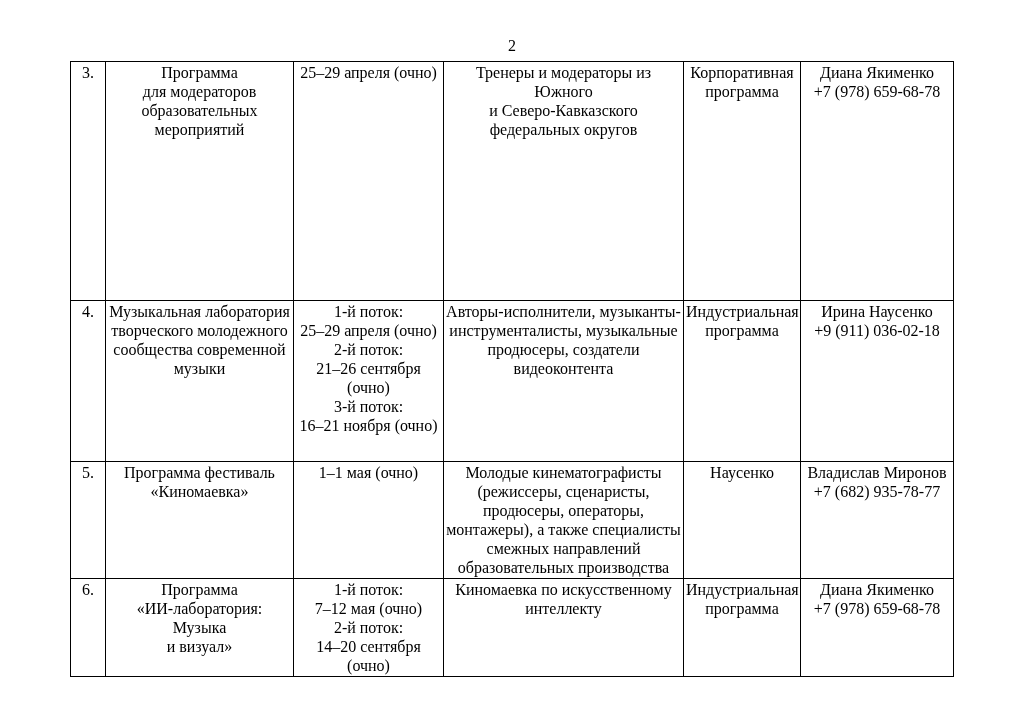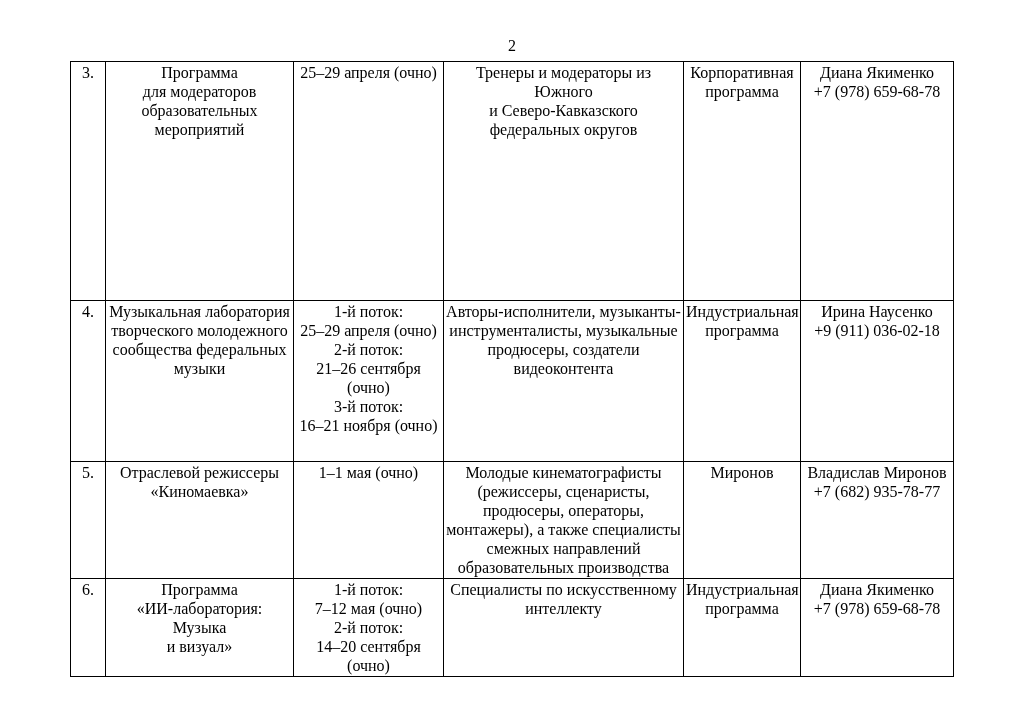--- a/index.html
+++ b/index.html
@@ -77,65 +77,65 @@
 федеральных округов</td>
         <td>Корпоративная
 программа</td>
         <td>Диана Якименко
 +7 (978) 659-68-78</td>
       </tr>
       <tr>
         <td>4.</td>
         <td>Музыкальная лаборатория
 творческого молодежного
-сообщества федеральных
+сообщества современной
 музыки</td>
         <td>1-й поток:
 25–29 апреля (очно)
 2-й поток:
 21–26 сентября
 (очно)
 3-й поток:
 16–21 ноября (очно)</td>
         <td>Авторы-исполнители, музыканты-
 инструменталисты, музыкальные
 продюсеры, создатели
 видеоконтента</td>
         <td>Индустриальная
 программа</td>
         <td>Ирина Наусенко
 +9 (911) 036-02-18</td>
       </tr>
       <tr>
         <td>5.</td>
-        <td>Отраслевой режиссеры
+        <td>Программа фестиваль
 «Киномаевка»</td>
         <td>1–1 мая (очно)</td>
         <td>Молодые кинематографисты
 (режиссеры, сценаристы,
 продюсеры, операторы,
 монтажеры), а также специалисты
 смежных направлений
 образовательных производства</td>
-        <td>Миронов</td>
+        <td>Наусенко</td>
         <td>Владислав Миронов
 +7 (682) 935-78-77</td>
       </tr>
       <tr>
         <td>6.</td>
         <td>Программа
 «ИИ-лаборатория:
 Музыка
 и визуал»</td>
         <td>1-й поток:
 7–12 мая (очно)
 2-й поток:
 14–20 сентября
 (очно)</td>
-        <td>Специалисты по искусственному
+        <td>Киномаевка по искусственному
 интеллекту</td>
         <td>Индустриальная
 программа</td>
         <td>Диана Якименко
 +7 (978) 659-68-78</td>
       </tr>
     </tbody>
   </table>
 
 </div>

